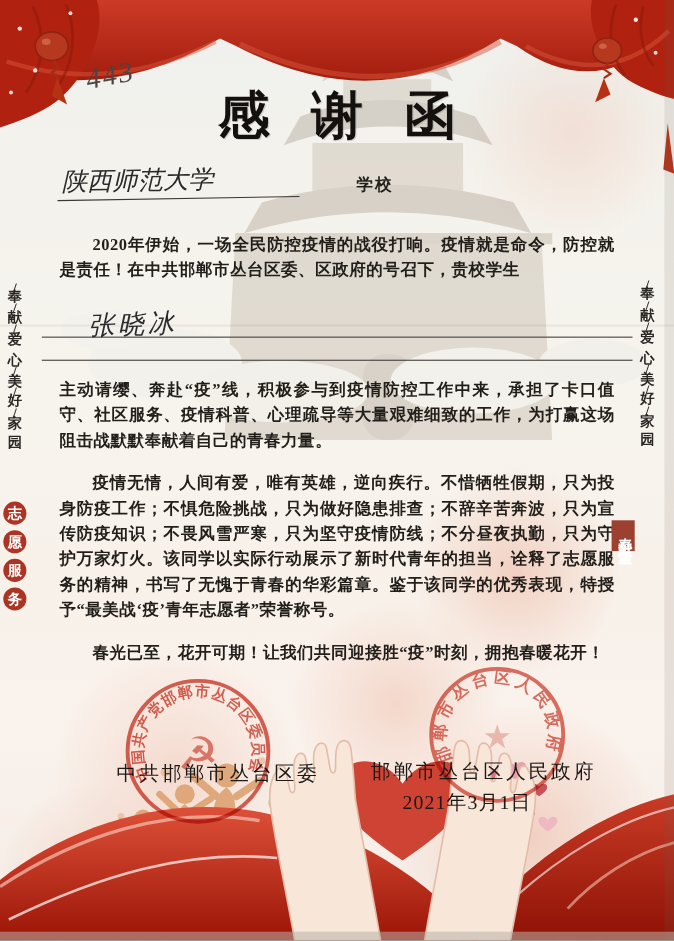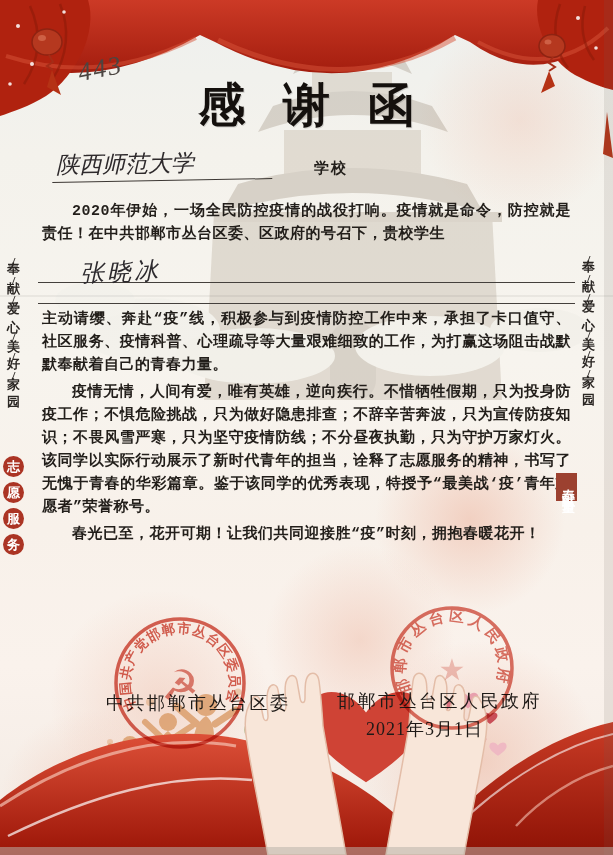--- a/index.html
+++ b/index.html
@@ -14,25 +14,25 @@
   .txt{position:absolute;z-index:2;color:#221e1a;}
 
   .handnum{top:54px;left:78px;font-size:26px;font-style:italic;color:#4b4542;
     transform:rotate(-11deg);letter-spacing:2px;}
   .title{top:74px;left:0;width:100%;margin:0;text-align:center;font-size:47px;
     font-weight:700;word-spacing:26px;color:#14100d;text-shadow:1px 1px 0 #00000022;}
 
   .school-row{top:148px;left:52px;display:flex;align-items:flex-end;gap:39px;}
   .school-name{display:inline-block;width:216px;border-bottom:1.5px solid #3c3733;
     font-size:23px;font-style:italic;color:#2e2a2c;padding:0 0 1px 4px;transform:rotate(-1deg);}
-  .school-label{font-size:15px;font-weight:bold;margin-left:3px;padding-bottom:3px;letter-spacing:2px;}
+  .school-label{font-size:15px;font-weight:bold;margin-left:13px;padding-bottom:3px;letter-spacing:2px;}
 
   .body-text{top:196px;left:38px;width:537px;font-size:15px;line-height:23px;
     letter-spacing:.5px;text-align:justify;font-weight:600;}
-  .body-text p{margin:4px;font-family:Liberation Mono, monospace;}
+  .body-text p{margin:16px;}
   .body-text p.indent{text-indent:2em;}
   .name-line{height:32px;border-bottom:1.4px solid #44403c;position:relative;}
   .student-name{position:absolute;left:42px;bottom:-2px;font-size:24px;font-style:italic;
     font-weight:500;color:#2d2a2e;transform:rotate(-2deg);letter-spacing:3px;}
   .blank-line{height:20px;border-bottom:1.4px solid #44403c;margin-bottom:3px;}
 
   .sig{font-size:18px;font-weight:normal;letter-spacing:2.5px;color:#1e1a17;}
   .sig-left{top:691px;left:106px;}
   .sig-right{top:689px;left:337px;}
   .date{top:717px;left:366px;letter-spacing:1px;text-align:right;}

